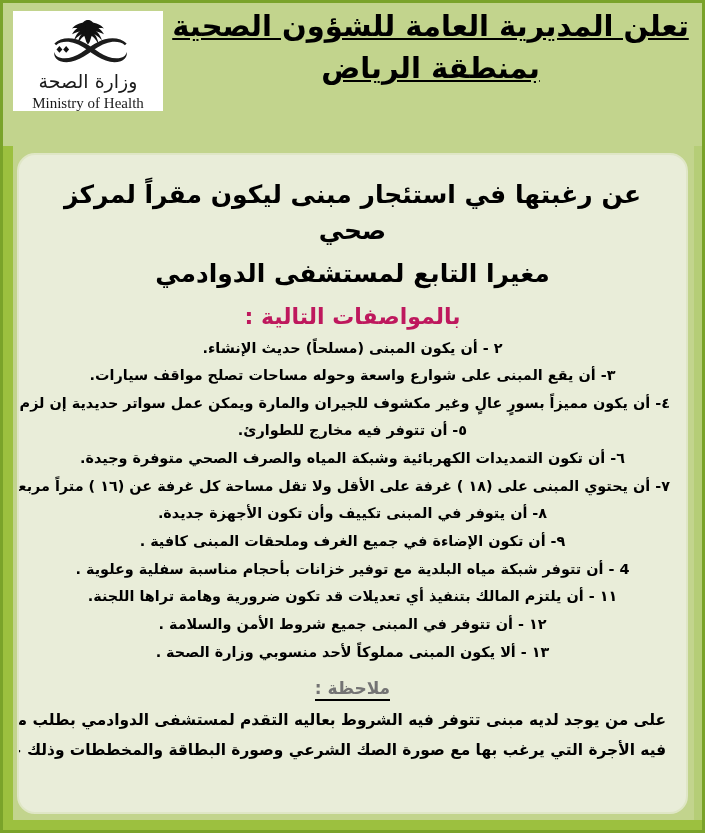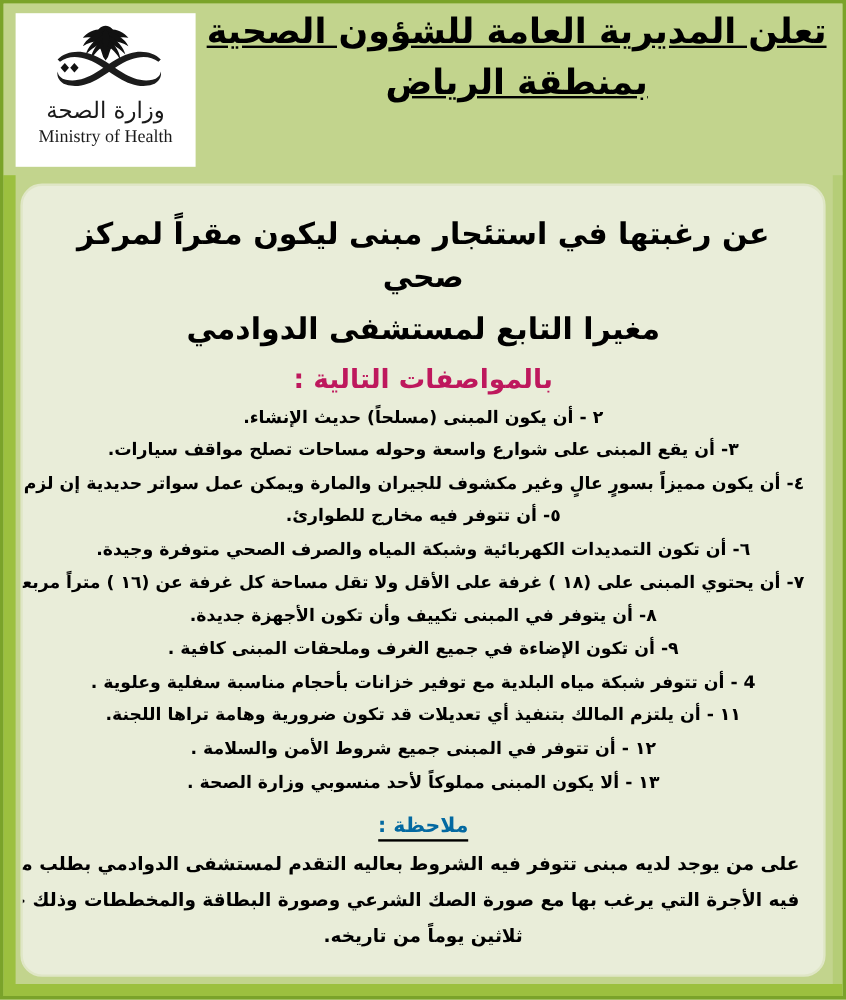--- a/index.html
+++ b/index.html
@@ -59,21 +59,21 @@
     display: flex;
     flex-direction: row;
     align-items: center;
   }
 
   #logo-box {
     position: absolute;
     left: 10px;
     top: 8px;
     width: 150px;
-    height: 128px;
+    height: 100px;
     background: #ffffff;
     display: flex;
     flex-direction: column;
     align-items: center;
     justify-content: flex-start;
     box-sizing: border-box;
     padding-top: 4px;
   }
   #logo-mark {
     width: 120px;
@@ -170,21 +170,21 @@
 
   .note-heading-row {
     text-align: center;
     margin-top: 12px;
     margin-bottom: 4px;
   }
   .note-heading {
     display: inline-block;
     font-size: 17px;
     font-weight: bold;
-    color: #0369a1;
+    color: #737373;
     border-bottom: 2px solid #000;
     padding-bottom: 1px;
     font-family: "DejaVu Sans", sans-serif;
   }
 
   .note-body {
     text-align: center;
     font-size: 15.4px;
     font-weight: bold;
     color: #000;
@@ -265,18 +265,17 @@
       <li>١٣ - ألا يكون المبنى مملوكاً لأحد منسوبي وزارة الصحة .</li>
     </ul>
 
     <div class="note-heading-row">
       <span class="note-heading">ملاحظة :</span>
     </div>
 
     <div class="note-body">
       <div class="nb-line">على من يوجد لديه مبنى تتوفر فيه الشروط بعاليه التقدم لمستشفى الدوادمي بطلب موضحاً</div>
       <div class="nb-line">فيه الأجرة التي يرغب بها مع صورة الصك الشرعي وصورة البطاقة والمخططات وذلك خلال</div>
-      <div class="nb-line">ثلاثين يوماً من تاريخه.</div>
     </div>
 
   </div>
 
 </div>
 
 </body></html>

